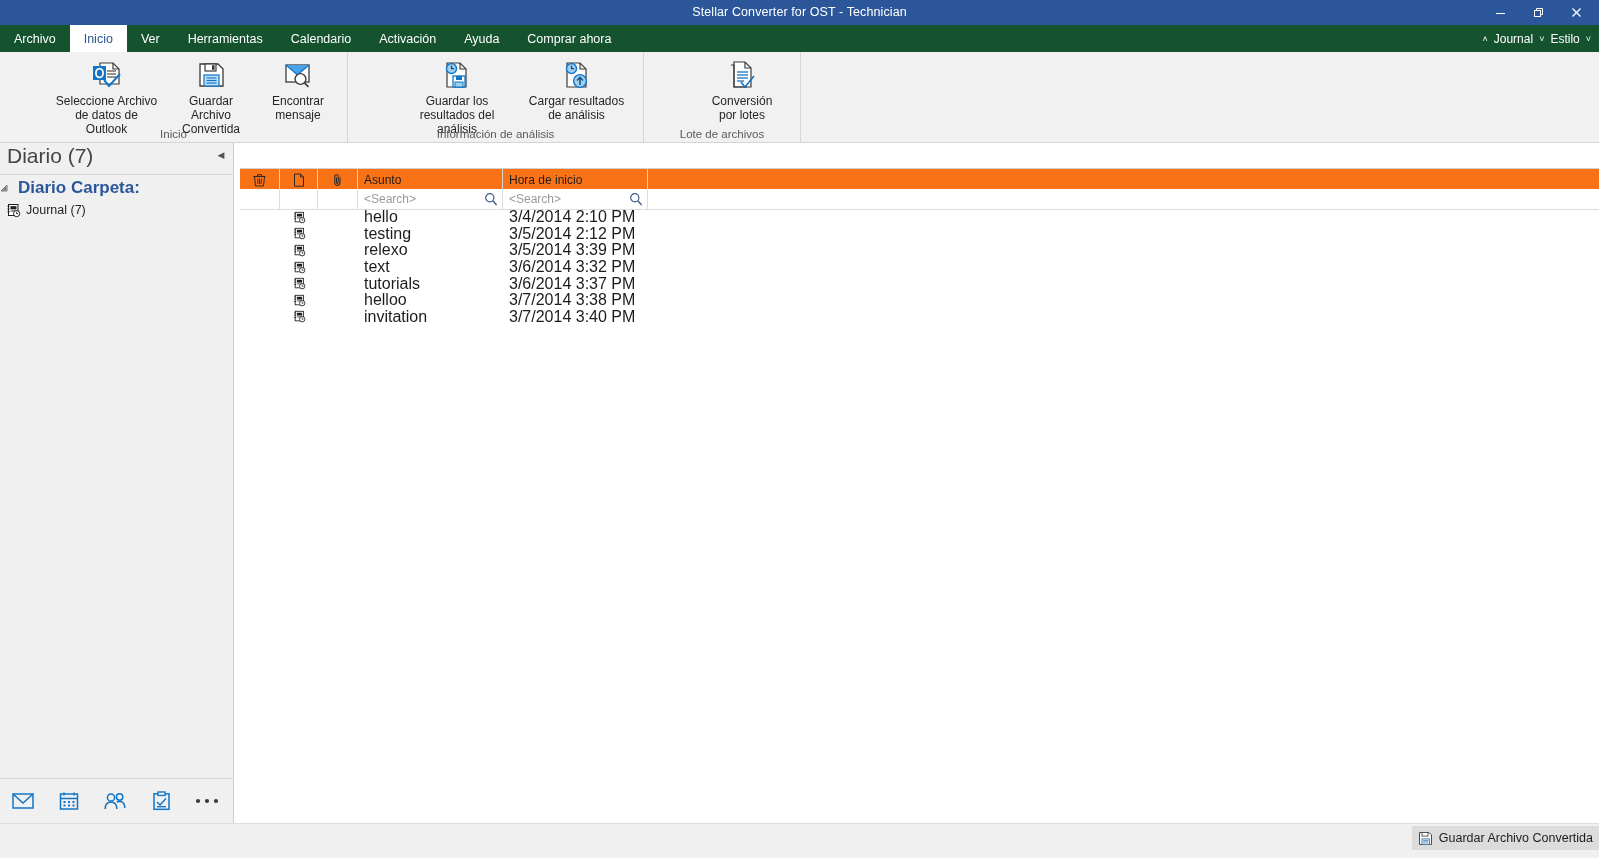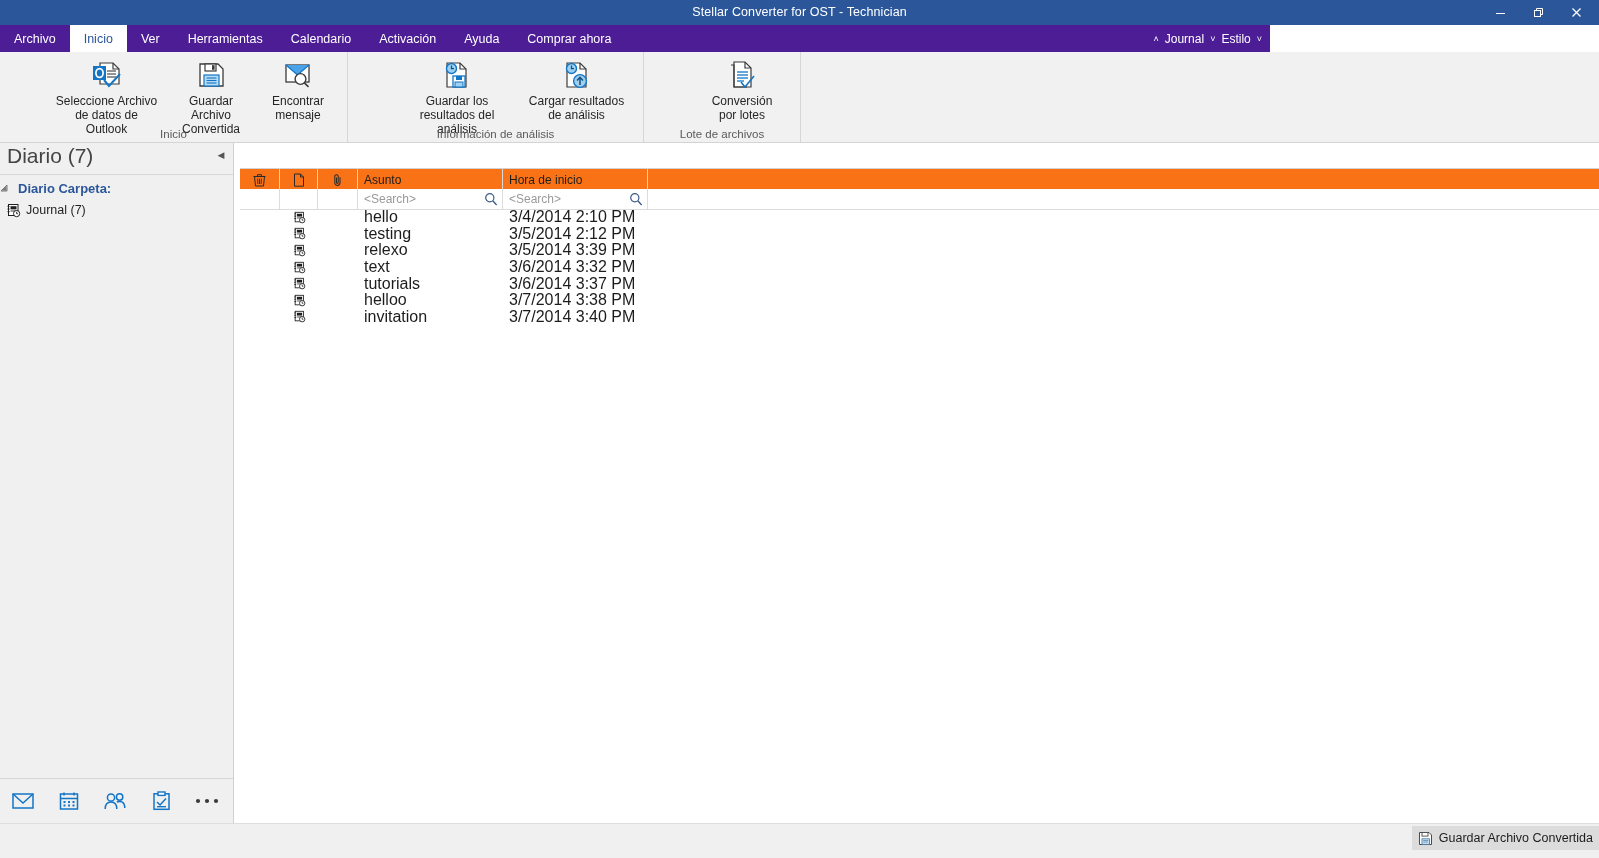--- a/index.html
+++ b/index.html
@@ -48,22 +48,22 @@
     display: flex; align-items: center; justify-content: center;
     color: #ffffff;
     font-size: 12px;
     cursor: default;
   }
 
   
   .tabstrip {
     position: absolute;
     left: 0; top: 25px;
-    width: 1270px; height: 27px;
-    background: #4c1d95;
+    width: 1599px; height: 27px;
+    background: #14532d;
   }
   .tabs {
     position: absolute;
     left: 0; top: 0;
     height: 27px;
     display: flex;
     align-items: stretch;
   }
   .tab {
     padding: 0 14px;
@@ -187,21 +187,21 @@
     width: 233px; height: 18px;
     display: flex; align-items: center;
     cursor: default;
   }
   .tri {
     width: 18px; text-align: center;
     color: #777;
     font-size: 8px;
   }
   .folder-root-label {
-    font-size: 13px;
+    font-size: 17px;
     color: #2b579a;
     font-weight: bold;
   }
   .folder-item {
     position: absolute;
     left: 0; top: 57px;
     width: 233px; height: 20px;
     display: flex; align-items: center;
     cursor: default;
   }

